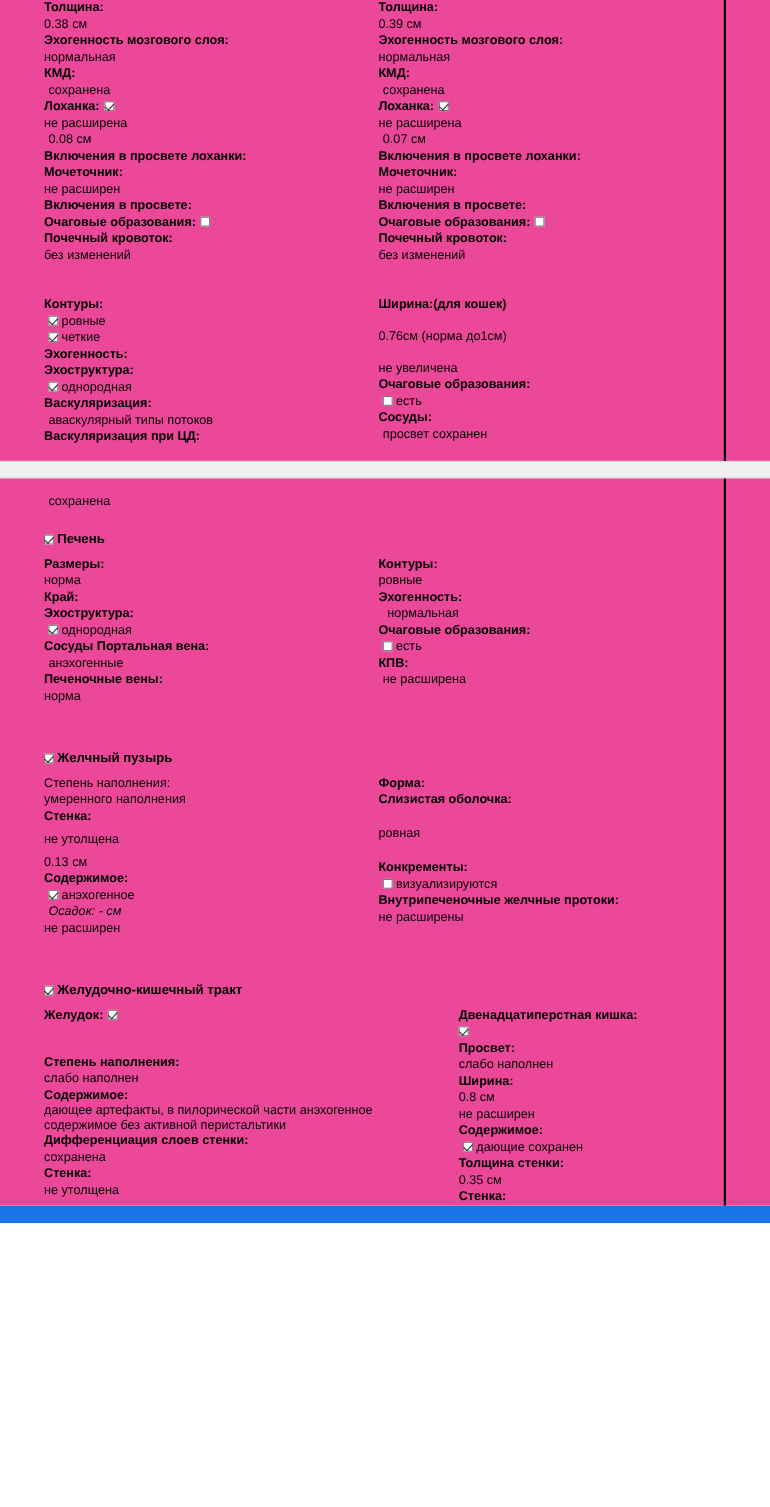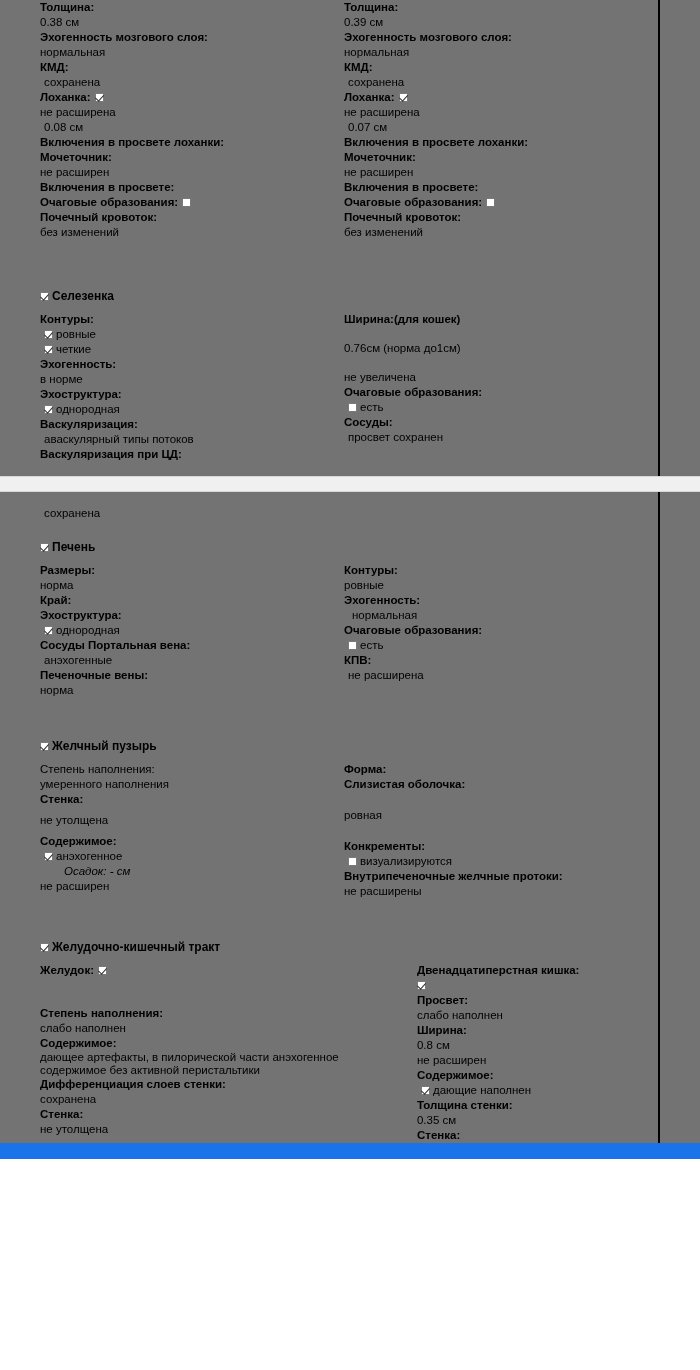--- a/index.html
+++ b/index.html
@@ -10,21 +10,21 @@
   body {
     width: 700px;
     font-family: "Liberation Sans", sans-serif;
     font-size: 11px;
     color: #000000;
     -webkit-font-smoothing: antialiased;
   }
   .page {
     position: relative;
     width: 700px;
-    background: #737373;
+    background: #ec4899;
     box-sizing: border-box;
   }
   .page-sep {
     width: 700px;
     height: 14px;
     background: #f0f0f0;
     border-top: 1px solid #d8d8d8;
     border-bottom: 1px solid #d8d8d8;
   }
   .content {
@@ -53,21 +53,21 @@
     color: #000;
   }
   .val {
     font-weight: normal;
     font-size: 11.5px;
     line-height: 15px;
     color: #000;
   }
   .val.ind { padding-left: 4px; }
   .val.ind2 { padding-left: 8px; }
-  .ital { font-style: italic; margin-left: 20px; }
+  .ital { font-style: italic; }
 
   .row { line-height: 15px; }
 
   
   .cb {
     display: inline-block;
     width: 9px;
     height: 9px;
     border: 1px solid #7a7a7a;
     background: #ffffff;
@@ -174,35 +174,31 @@
           <span class="lbl">Очаговые образования:</span><span class="cb cb-after"></span>
         </div>
 
         <div class="row lbl">Почечный кровоток:</div>
         <div class="row val">без изменений</div>
       </div>
     </div>
 
     <div class="spacer-xl"></div>
 
-    <div class="section-head">
-      <span class="cb checked"></span><span>Селезенка</span>
-    </div>
 
     <div class="cols">
       <div class="col col-l">
         <div class="row lbl">Контуры:</div>
         <div class="row val ind">
           <span class="cb checked"></span><span>ровные</span>
         </div>
         <div class="row val ind">
           <span class="cb checked"></span><span>четкие</span>
         </div>
         <div class="row lbl">Эхогенность:</div>
-        <div class="row val">в норме</div>
         <div class="row lbl">Эхоструктура:</div>
         <div class="row val ind">
           <span class="cb checked"></span><span>однородная</span>
         </div>
         <div class="row lbl">Васкуляризация:</div>
         <div class="row val ind">аваскулярный  типы потоков</div>
         <div class="row lbl">Васкуляризация при ЦД:</div>
       </div>
 
       <div class="col col-r">
@@ -272,20 +268,21 @@
     </div>
 
     <div class="cols">
       <div class="col col-l">
         <div class="row val">Степень наполнения:</div>
         <div class="row val">умеренного наполнения</div>
         <div class="row lbl">Стенка:</div>
         <div style="height:6px"></div>
         <div class="row val">не утолщена</div>
         <div style="height:6px"></div>
+        <div class="row val">0.13 см</div>
         <div class="row lbl">Содержимое:</div>
         <div class="row val ind">
           <span class="cb checked"></span><span>анэхогенное</span>
         </div>
         <div class="row val ind ital">Осадок: - см</div>
         <div class="row val">не расширен</div>
       </div>
 
       <div class="col col-r">
         <div class="row lbl">Форма:</div>
@@ -331,21 +328,21 @@
         <div class="row val">
           <span class="cb checked"></span>
         </div>
         <div class="row lbl">Просвет:</div>
         <div class="row val">слабо наполнен</div>
         <div class="row lbl">Ширина:</div>
         <div class="row val">0.8 см</div>
         <div class="row val">не расширен</div>
         <div class="row lbl">Содержимое:</div>
         <div class="row val ind">
-          <span class="cb checked"></span><span>дающие наполнен</span>
+          <span class="cb checked"></span><span>дающие сохранен</span>
         </div>
         <div class="row lbl">Толщина стенки:</div>
         <div class="row val">0.35 см</div>
         <div class="row lbl">Стенка:</div>
       </div>
     </div>
 
   </div>
 </div>
 

